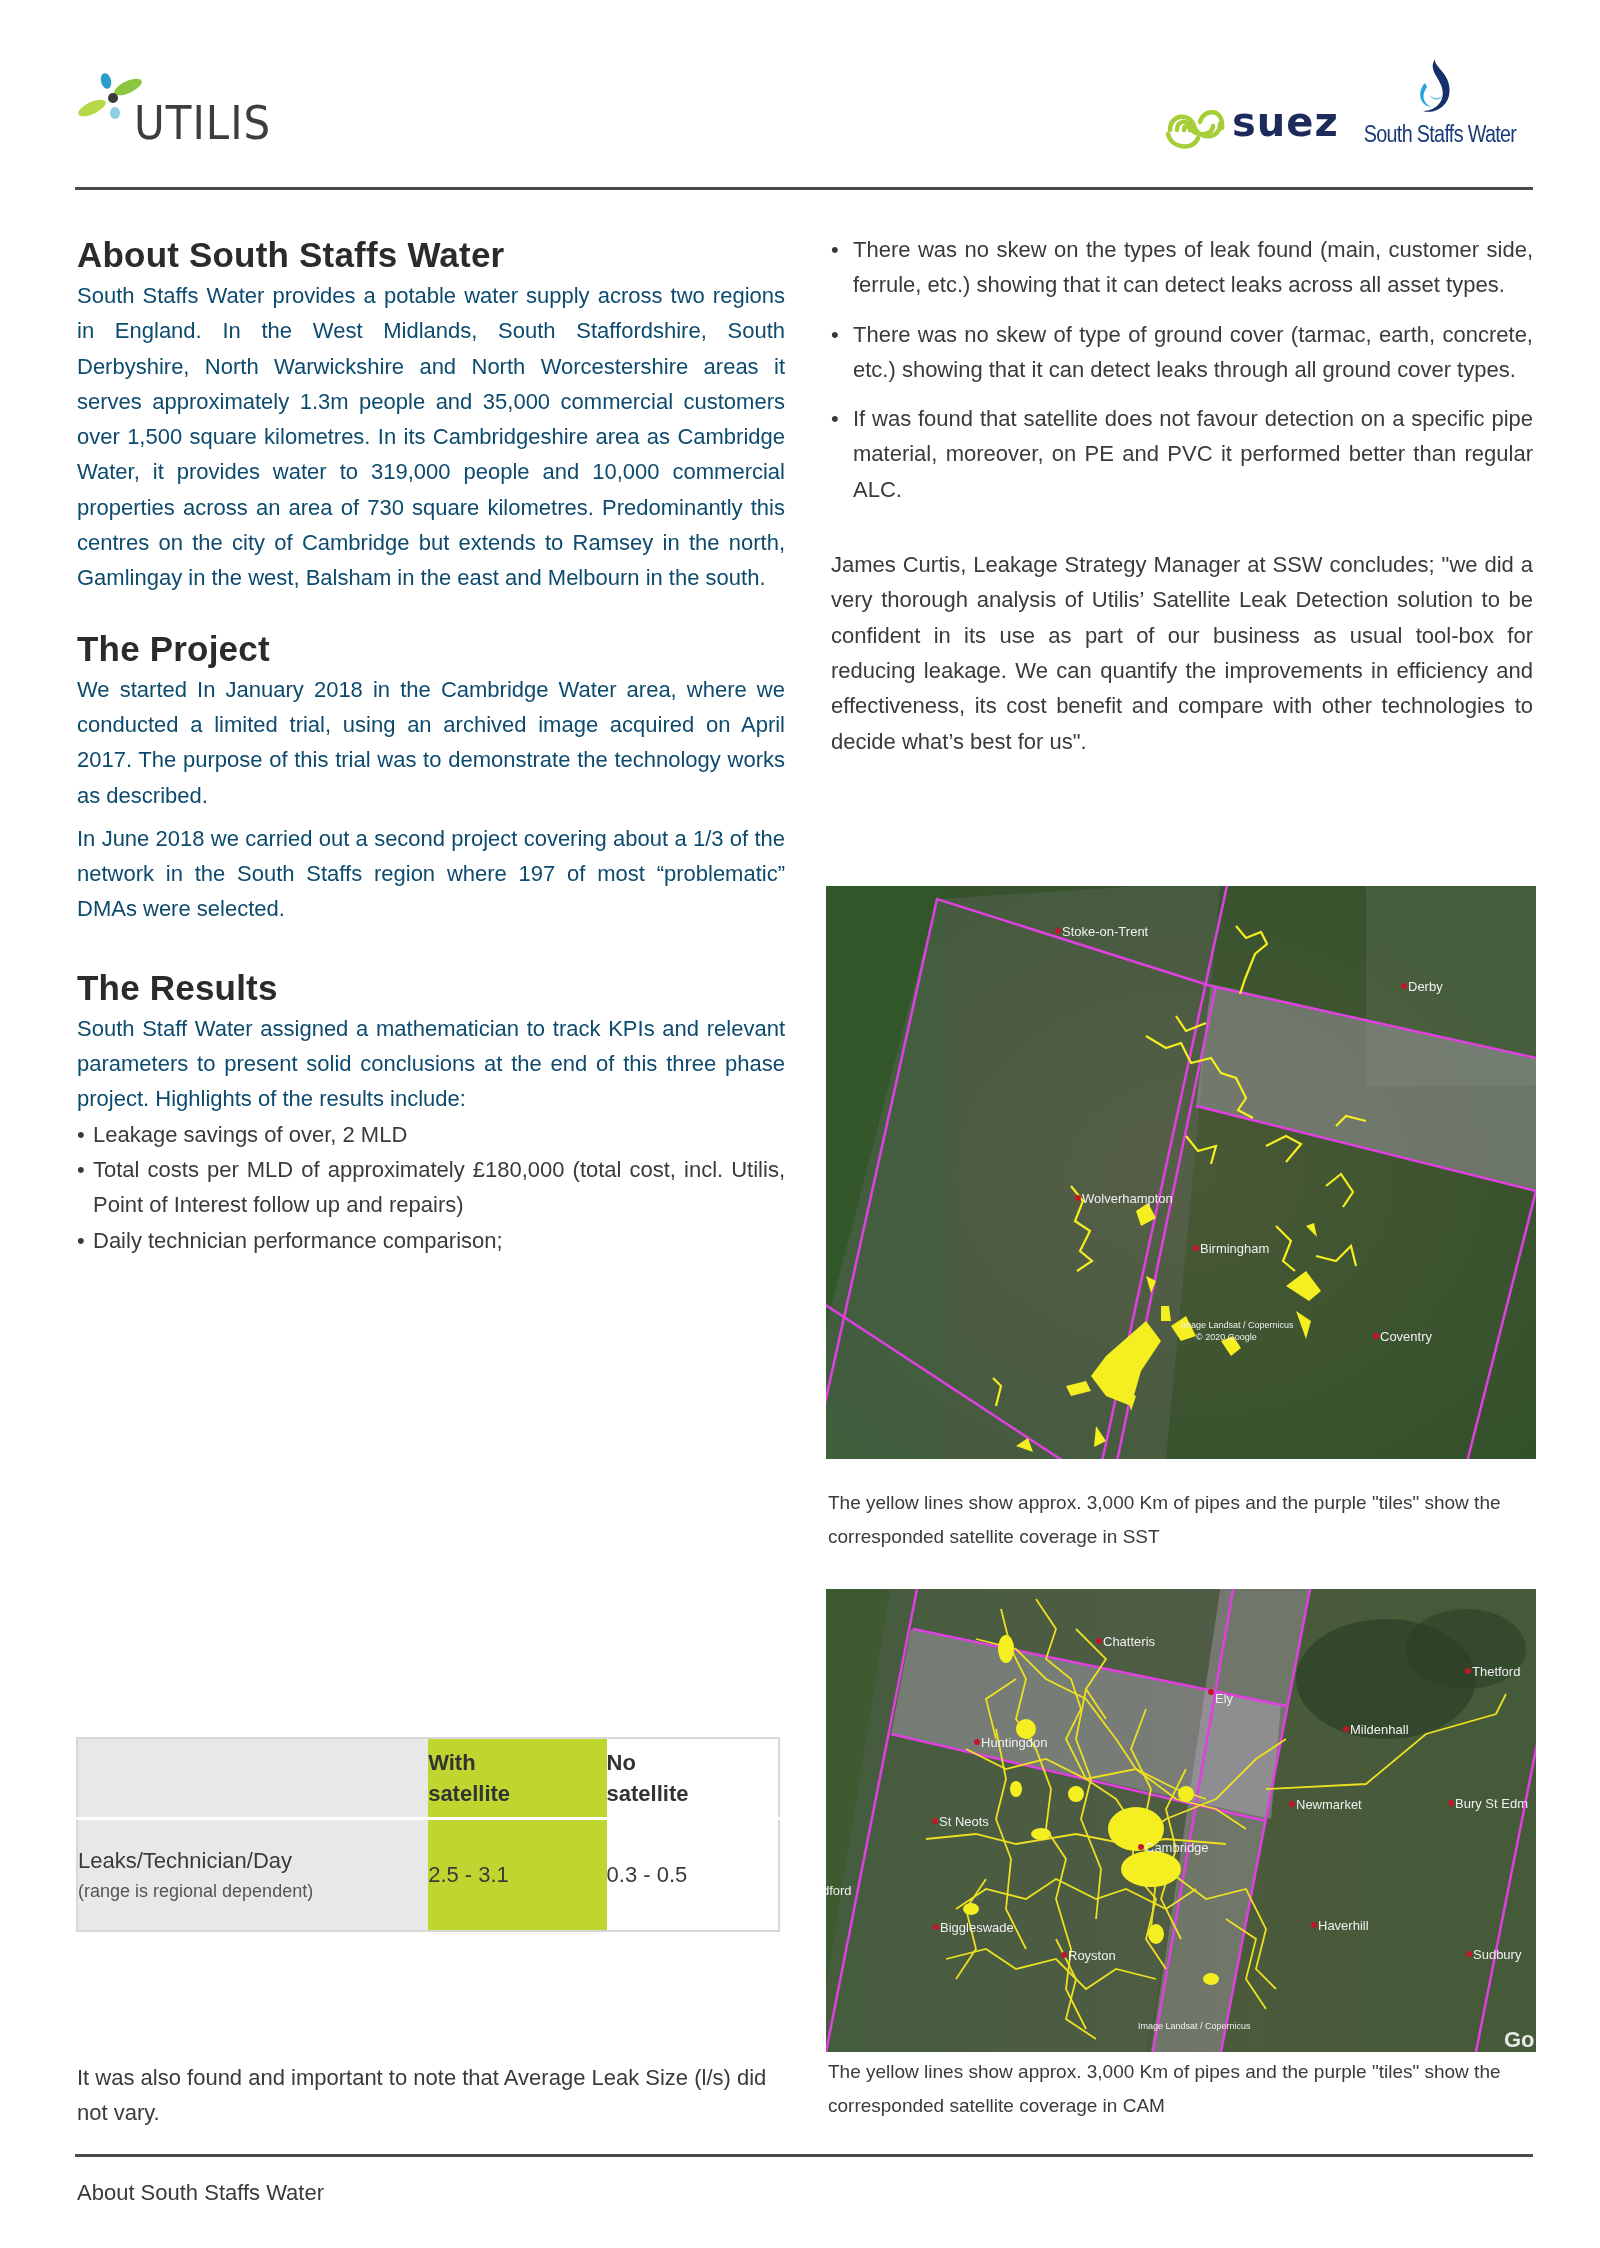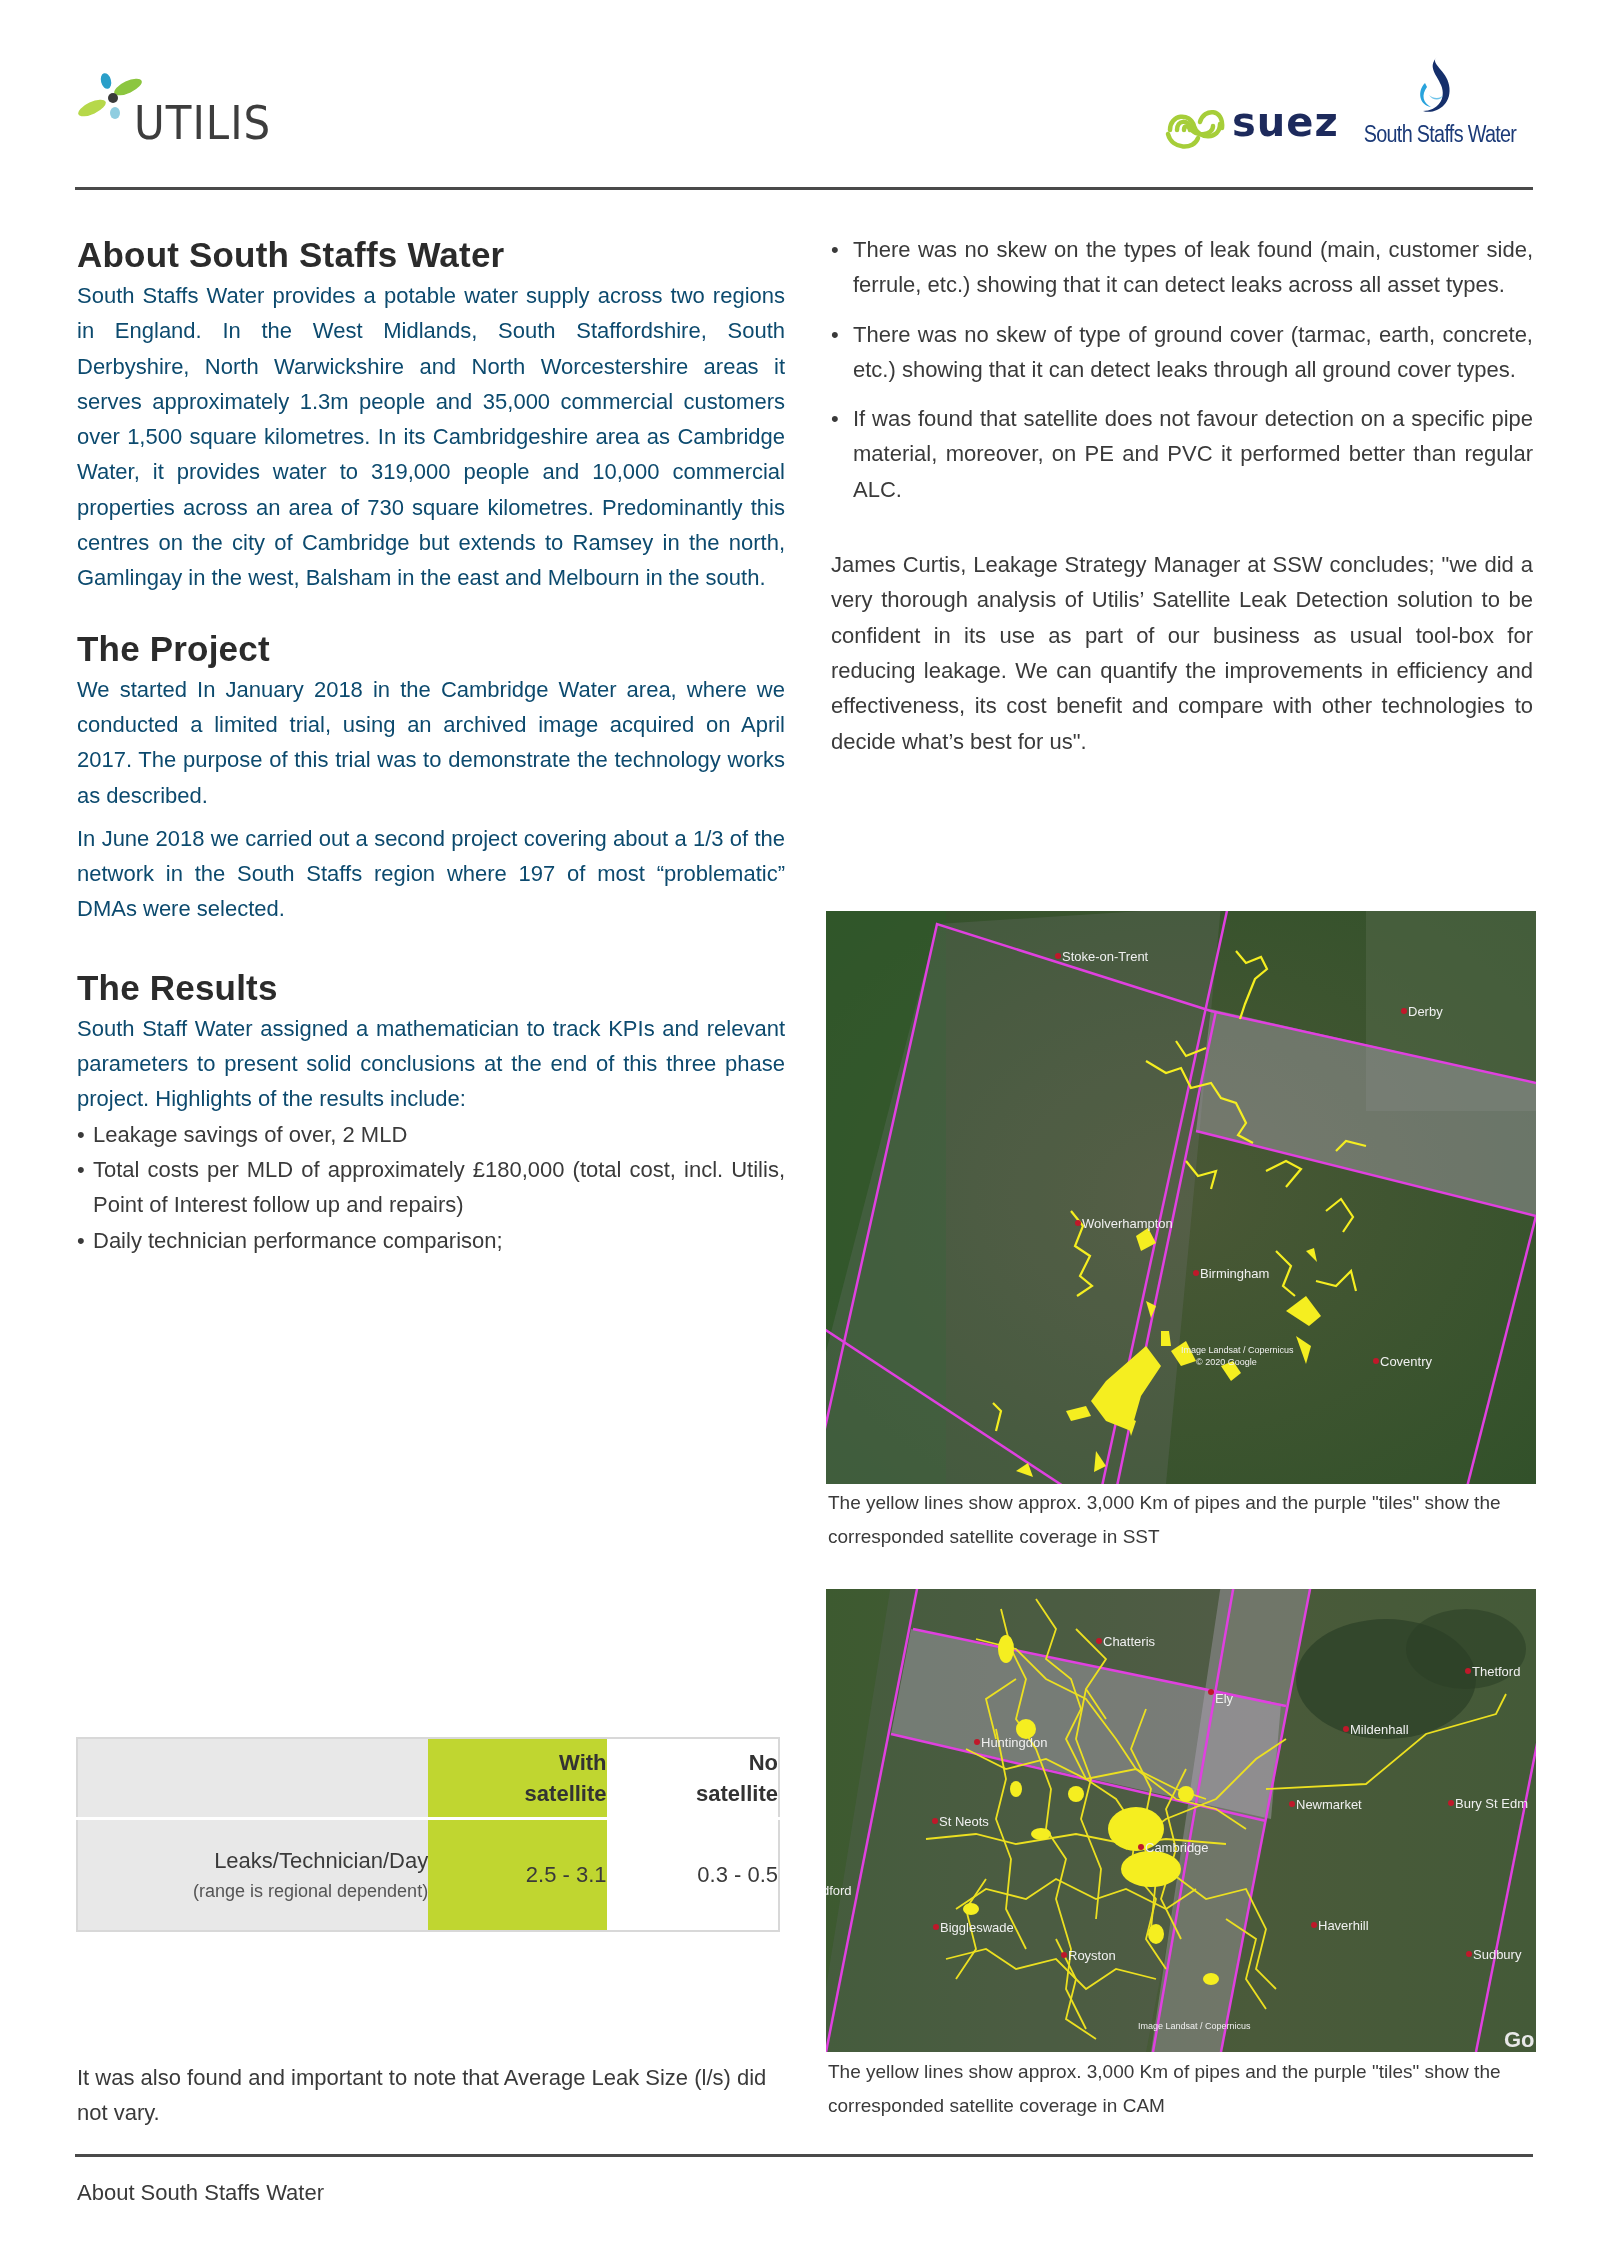--- a/index.html
+++ b/index.html
@@ -40,37 +40,37 @@
   ul.dots li .dot { position: absolute; left: 0; top: 0; }
 
   ul.right-bullets { list-style: none; }
   ul.right-bullets li { position: relative; padding-left: 22px; font-size: 22px; line-height: 35.3px; text-align: justify; margin-bottom: 14px; }
   ul.right-bullets li .dot { position: absolute; left: 0; top: 0; }
 
   p.quote { margin-top: 40px; font-size: 22px; line-height: 35.3px; text-align: justify; }
 
   
   table.kpi { position: absolute; left: 76px; top: 1737px; width: 704px; border-collapse: collapse; border: 2px solid #d8d8d8; }
-  table.kpi td, table.kpi th { font-size: 22px; text-align: right; vertical-align: middle; font-weight: normal; color: #3a3a3a; border-bottom: 3px solid #ffffff; }
+  table.kpi td, table.kpi th { font-size: 22px; text-align: left; vertical-align: middle; font-weight: normal; color: #3a3a3a; border-bottom: 3px solid #ffffff; }
   table.kpi tr:last-child td { border-bottom: none; }
   table.kpi .lbl { background: #e8e8e8; width: 352px; }
   table.kpi .green { background: #c0d630; width: 179px; }
   table.kpi .white { background: #ffffff; width: 173px; }
   table.kpi th { font-weight: bold; line-height: 31px; height: 80px; color: #333; }
   table.kpi tr.r1 td { height: 113px; }
   table.kpi tr.r2 td { height: 77px; }
   .sub { display: block; font-size: 18px; color: #555; margin-top: 6px; }
   .main-lbl { display: block; line-height: 28px; }
 
   .note { position: absolute; left: 77px; top: 2060px; width: 708px; font-size: 22px; line-height: 35.3px; }
   .footer-text { position: absolute; left: 77px; top: 2180px; font-size: 22px; color: #3a3a3a; }
 
   
   .map { position: absolute; left: 826px; width: 710px; overflow: hidden; background: #3f5230; }
-  .map.m1 { top: 911px; height: 573px; }
+  .map.m1 { top: 886px; height: 573px; }
   .map.m2 { top: 1589px; height: 463px; }
   .map svg { display: block; }
   .caption { position: absolute; left: 828px; width: 710px; font-size: 19px; line-height: 34px; color: #3a3a3a; }
   .caption.c1 { top: 1486px; }
   .caption.c2 { top: 2055px; }
   .maplbl { font-family: "Liberation Sans", sans-serif; font-size: 13px; fill: #f0f0f0; }
 </style>
 </head>
 <body>
 

